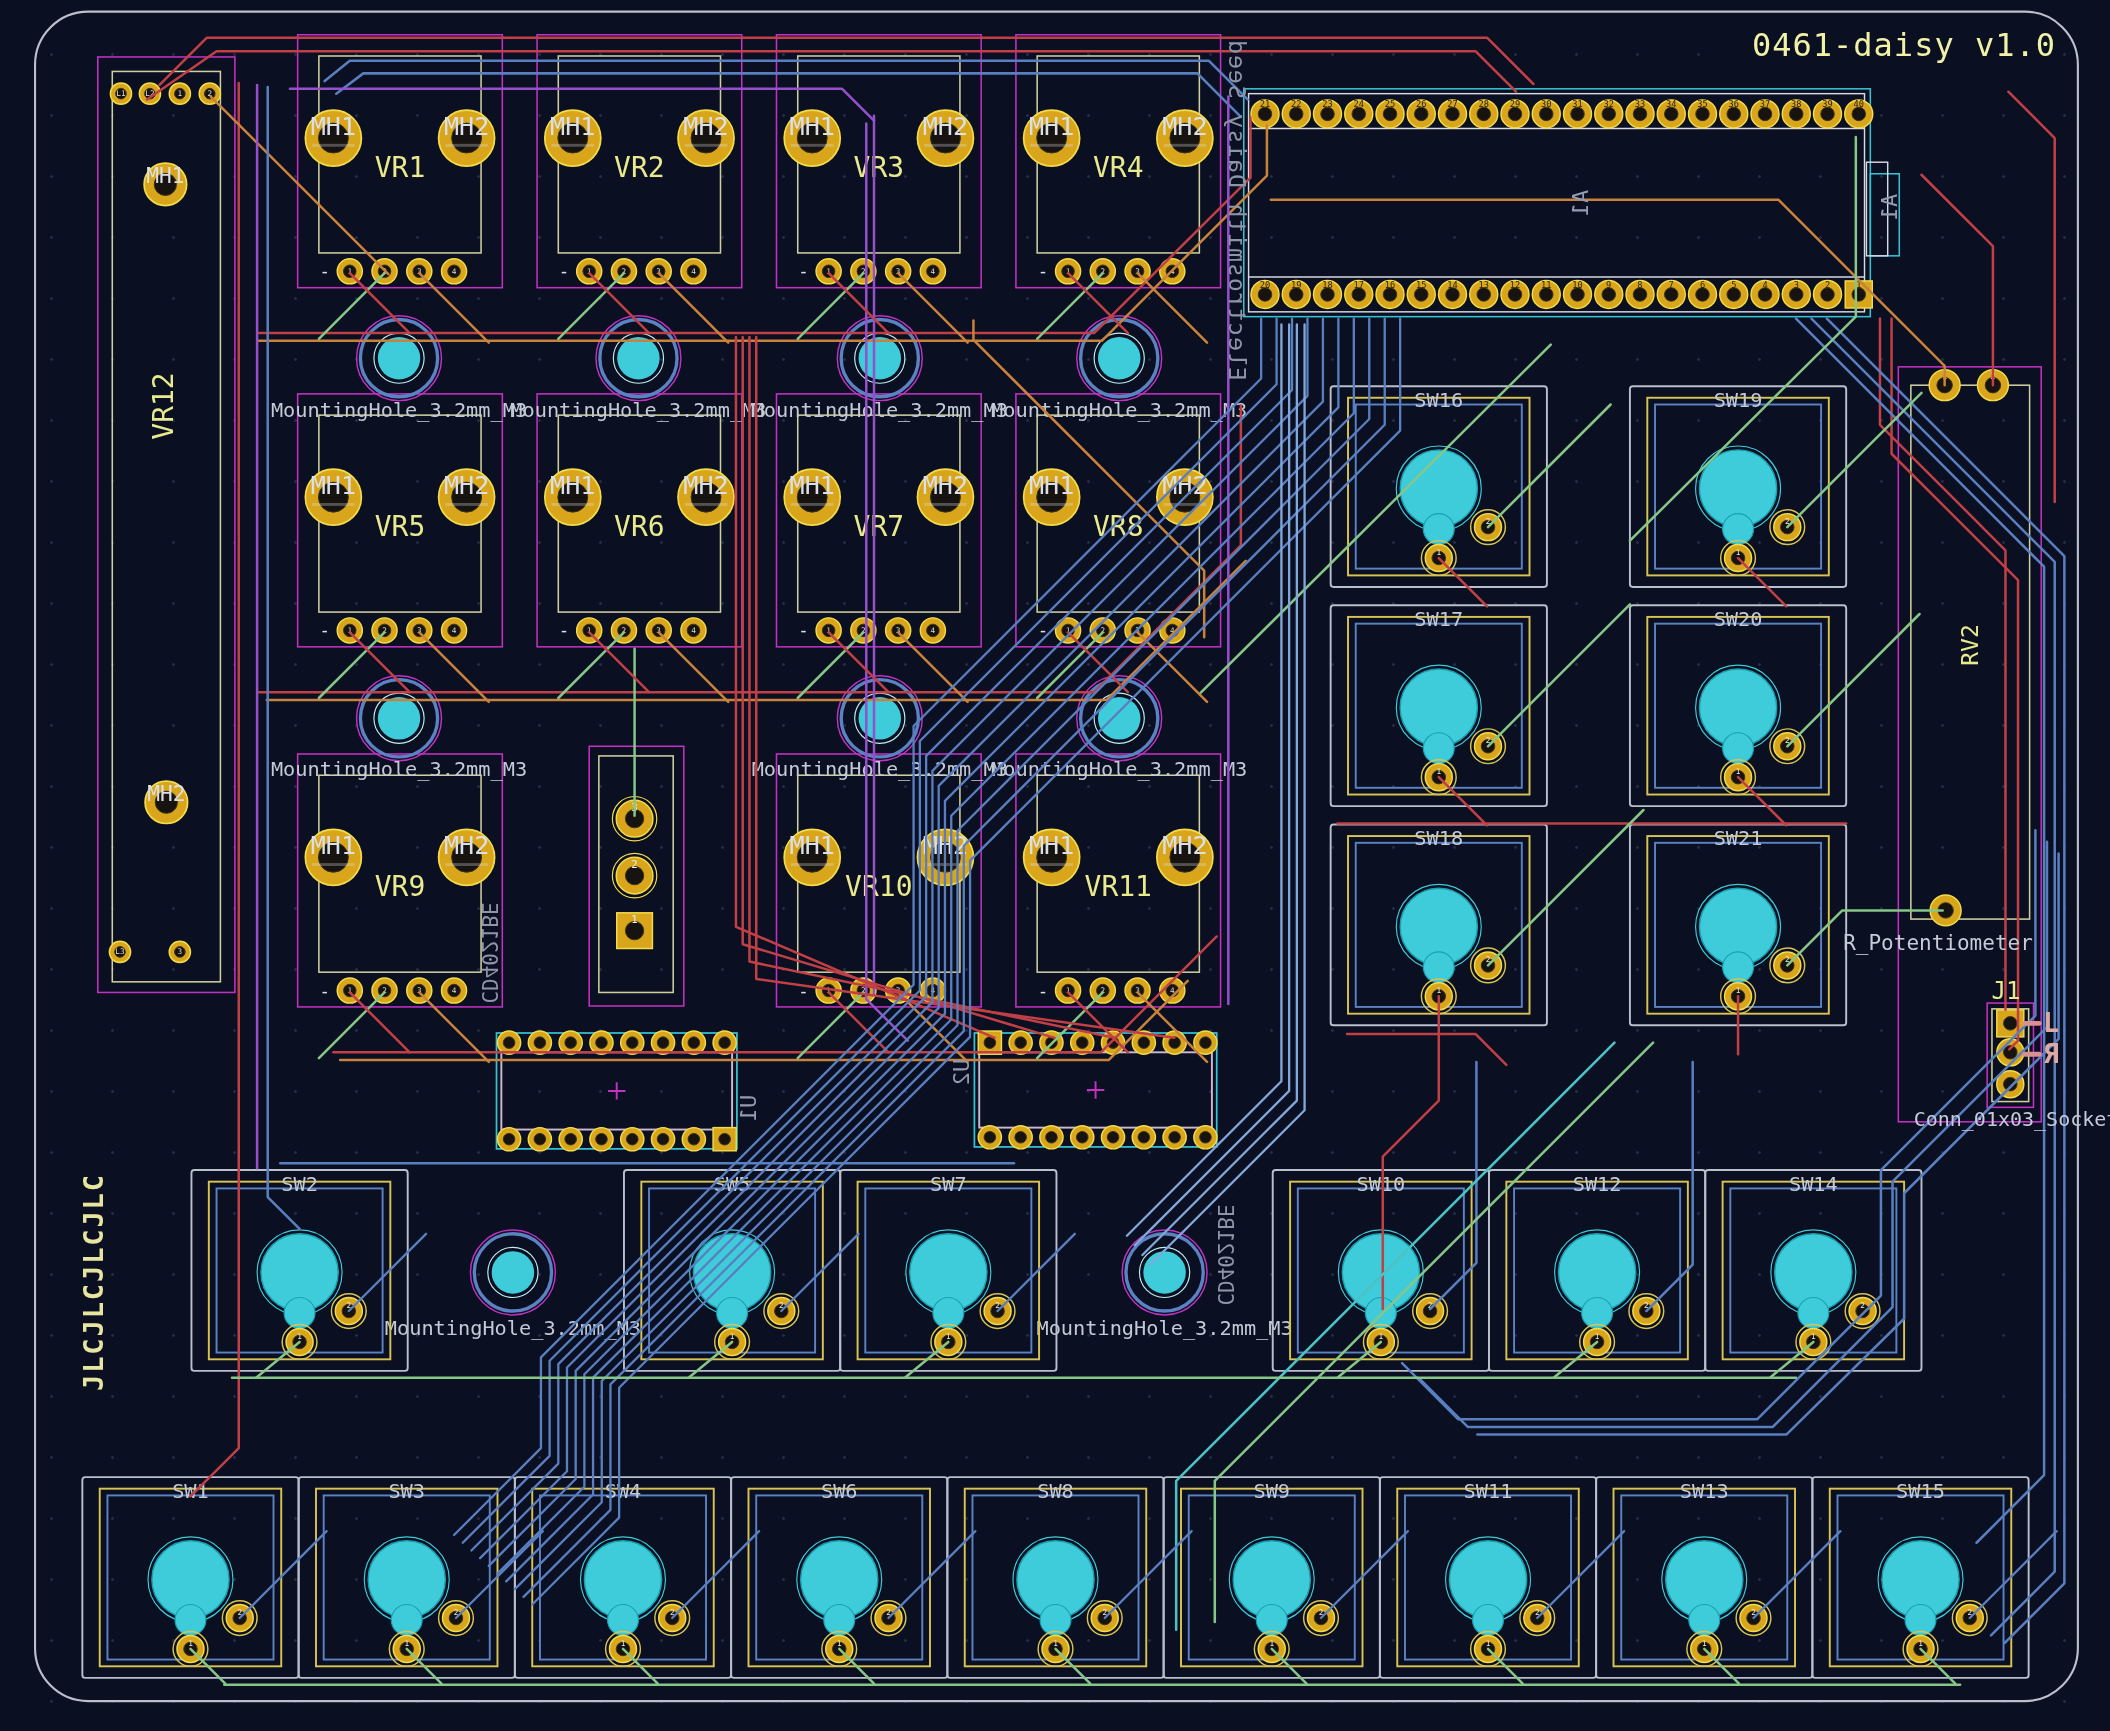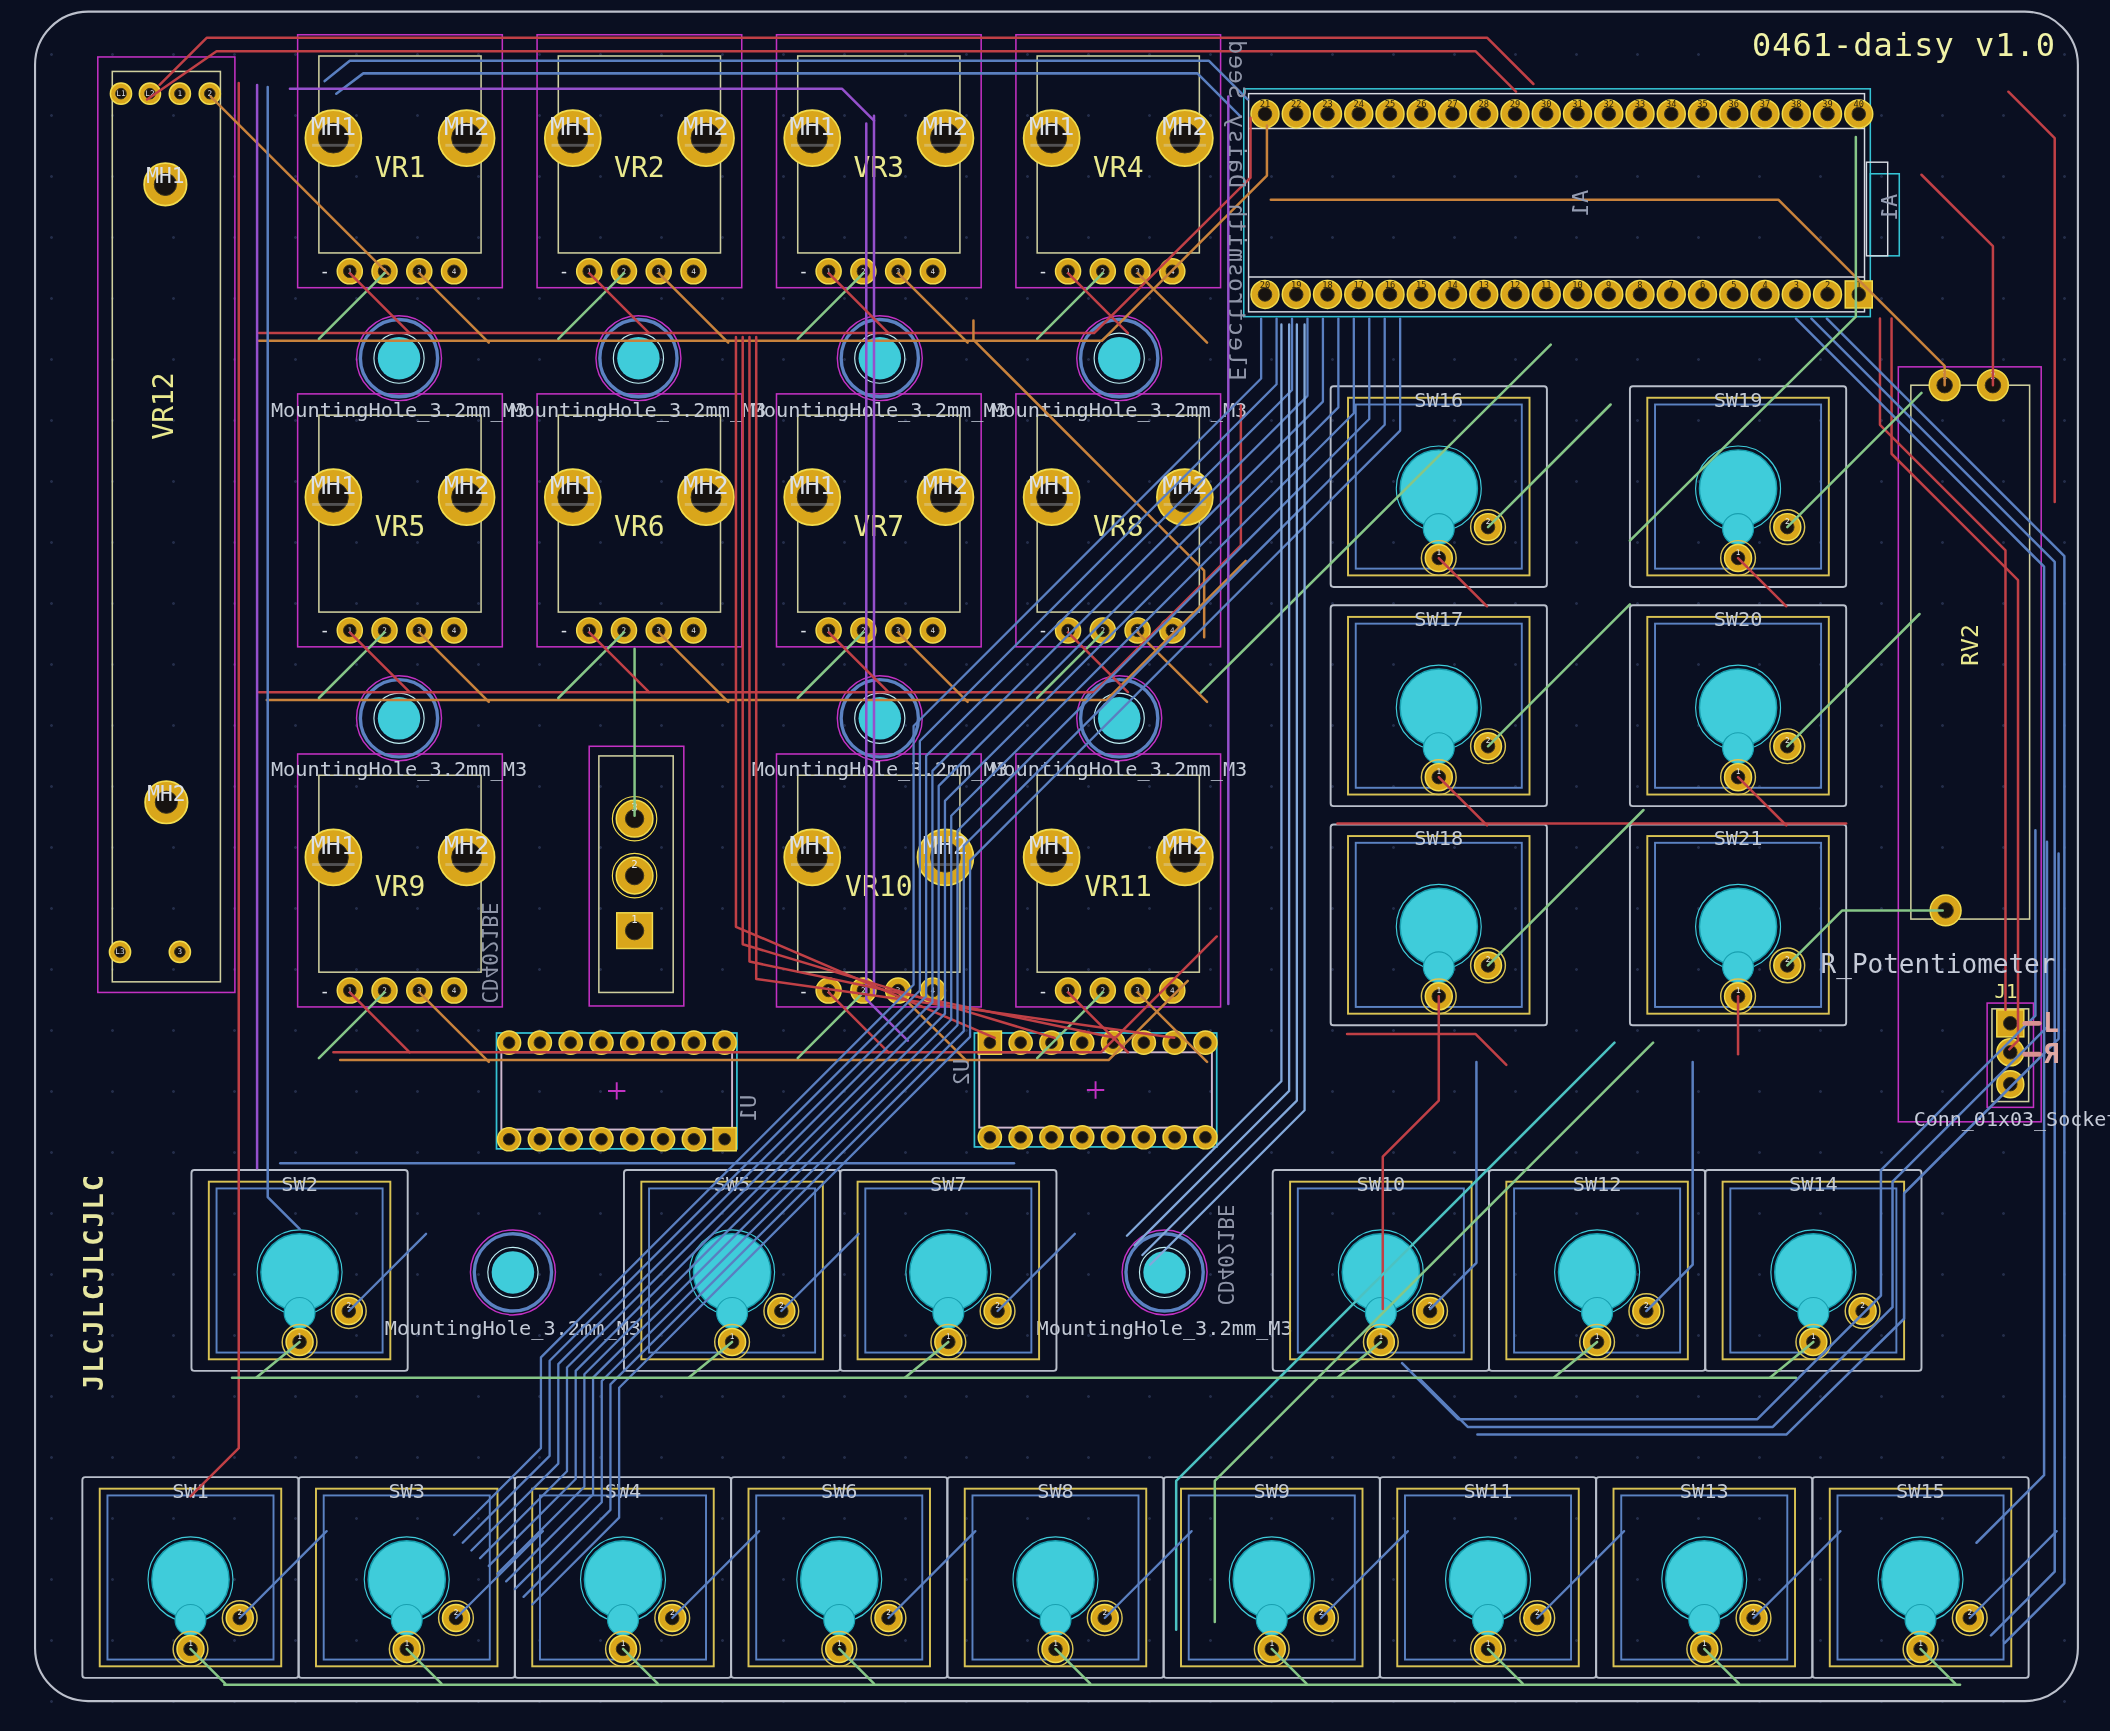--- a/index.html
+++ b/index.html
@@ -1145,20 +1145,20 @@
 
   <div class="htext rotmir" style="left:749px;top:1108px;font-size:22px;color:#939aad;">U1</div>
   <div class="htext rotmir" style="left:962px;top:1072px;font-size:22px;color:#939aad;">U2</div>
 
   <div class="htext rotmir2" style="left:488px;top:953px;font-size:21px;color:#8f95a8;">CD4021BE</div>
   <div class="htext rotmir2" style="left:1224px;top:1255px;font-size:21px;color:#8f95a8;">CD4021BE</div>
 
   <div class="htext rot" style="left:164px;top:406px;font-size:28px;color:#e9e98e;">VR12</div>
 
   <div class="htext rot" style="left:1970px;top:645px;font-size:23px;color:#e9e98e;">RV2</div>
-  <div class="htext" style="left:1938px;top:964px;font-size:26px;color:#c6cbd8;text-align:center;">R_Potentiometer</div>
+  <div class="htext" style="left:1938px;top:943px;font-size:21px;color:#c6cbd8;text-align:center;">R_Potentiometer</div>
 
-  <div class="htext" style="left:2006px;top:991px;font-size:19px;color:#e9e98e;">J1</div>
+  <div class="htext" style="left:2006px;top:991px;font-size:24px;color:#e9e98e;">J1</div>
   <div class="htext" style="left:2051px;top:1023px;font-size:26px;font-weight:bold;color:#e0a8a2;">L</div>
   <div class="htext" style="left:2051px;top:1054px;font-size:26px;font-weight:bold;color:#e0a8a2;">Я</div>
   <div class="htext" style="left:2016px;top:1119px;font-size:20px;color:#c6cbd8;">Conn_01x03_Socket</div>
 </div>
 
 
 </body></html>

